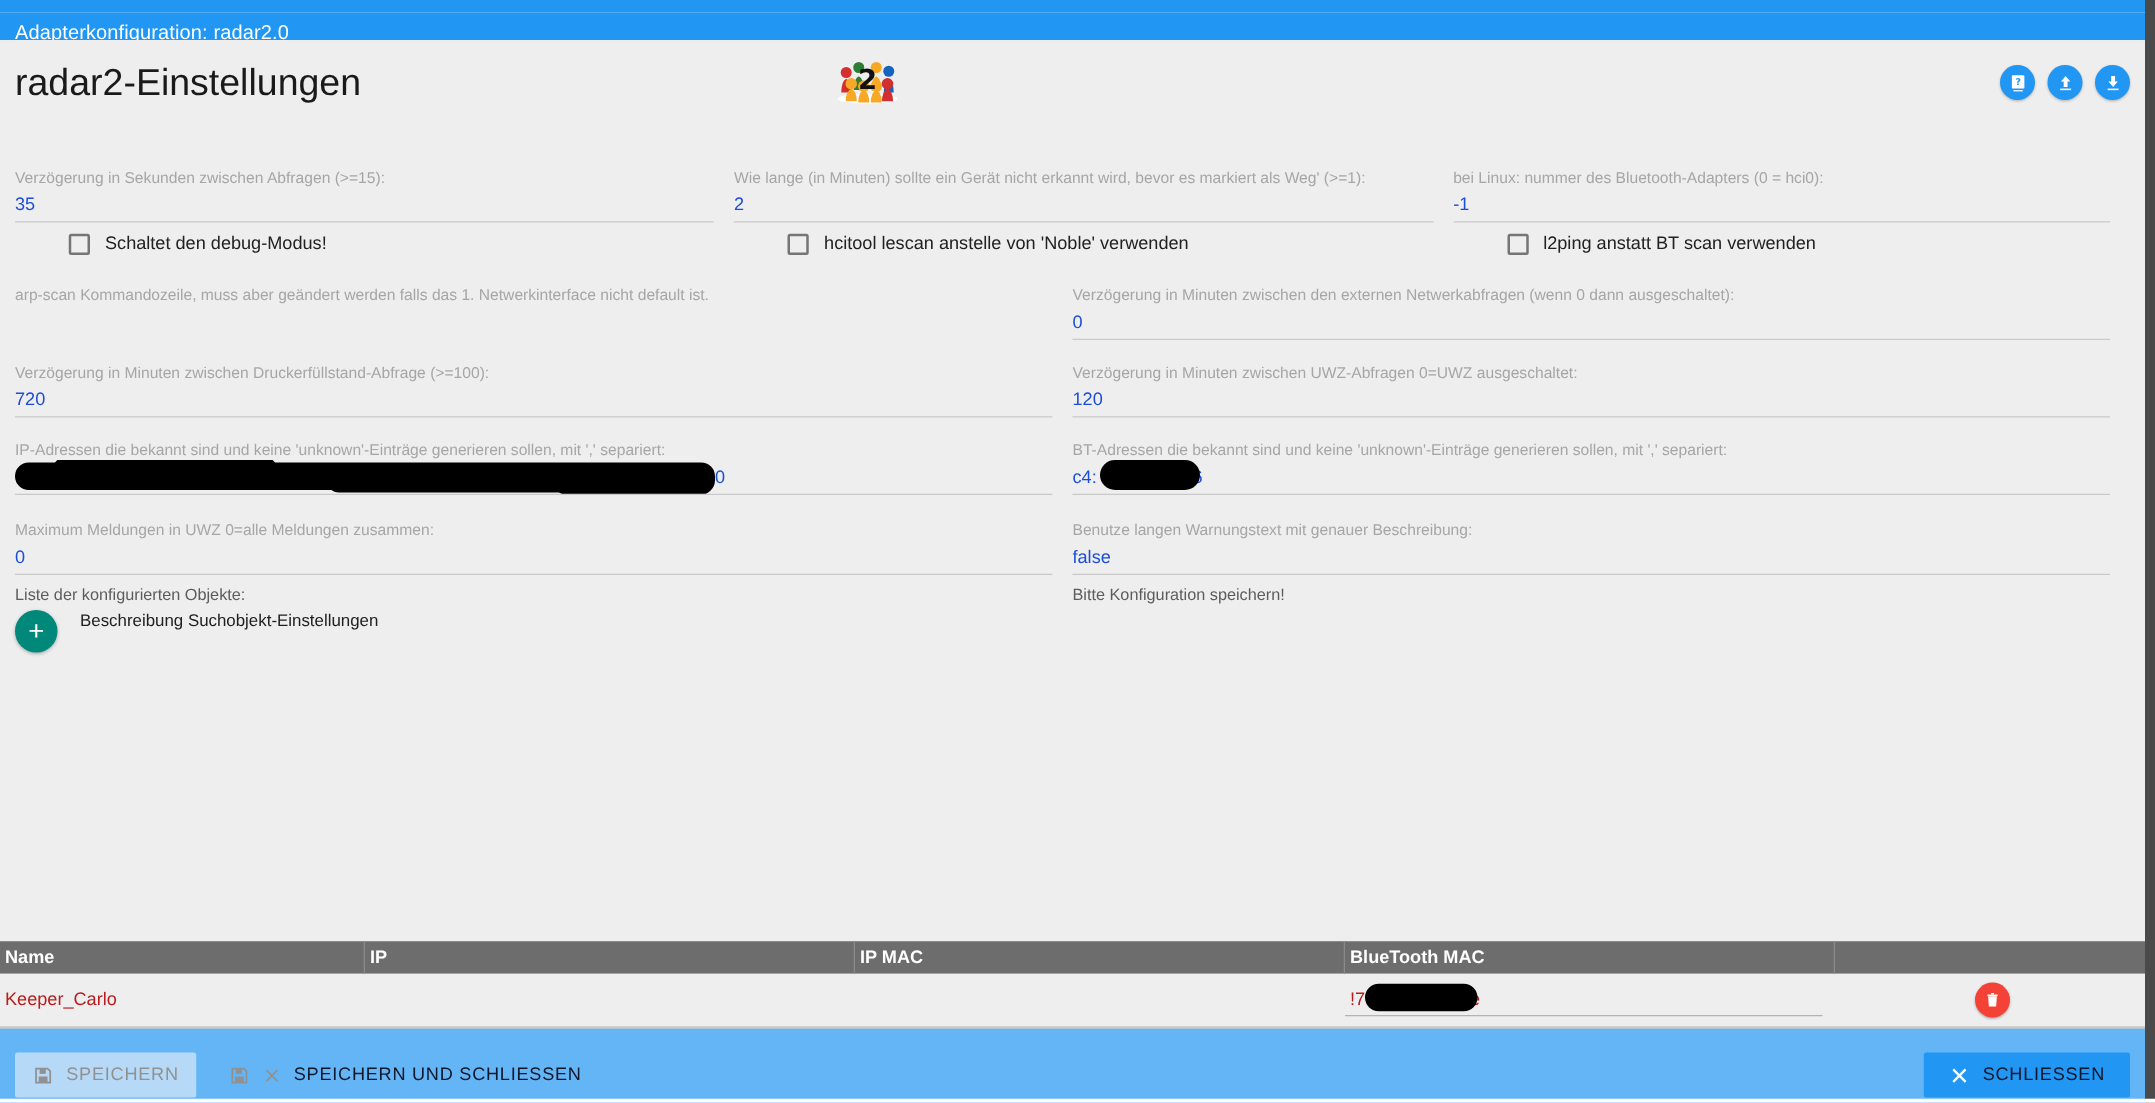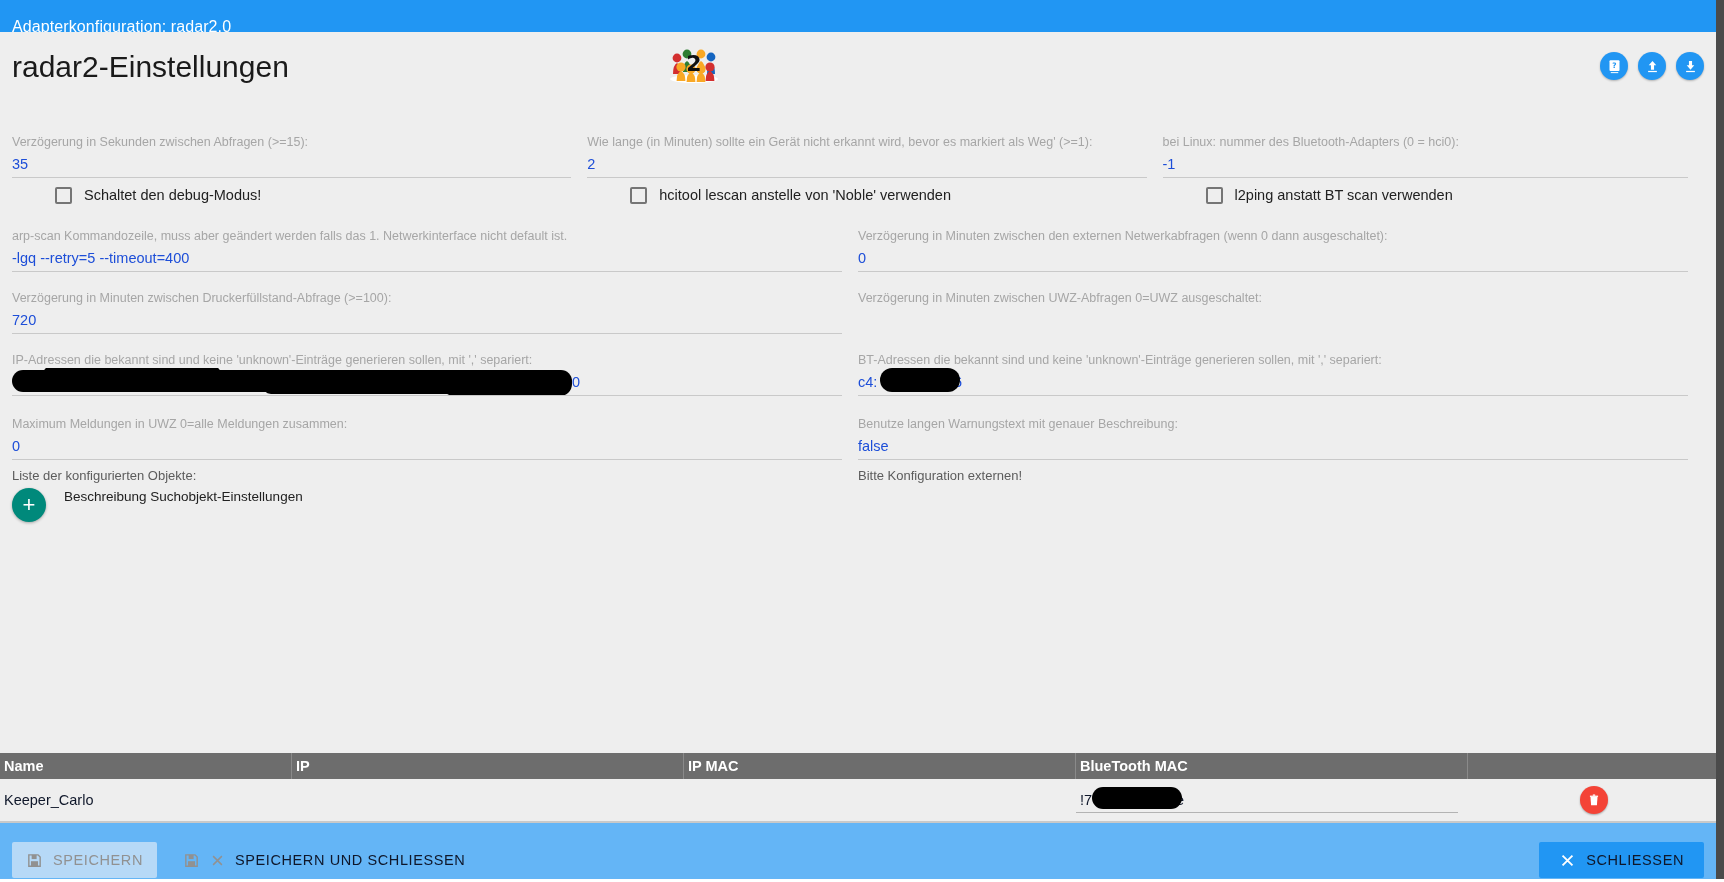--- a/index.html
+++ b/index.html
@@ -111,21 +111,21 @@
   
   .tbl { width: 100%; }
   .thead {
     display: flex; background: #6d6d6d; color: #fff;
     height: 26px; align-items: center;
     font-size: 14.5px; font-weight: bold; justify-content: space-between;
   }
   .thead .th { padding-left: 4px; border-right: 1px solid #8a8a8a; height: 26px; line-height: 26px; }
   .trow {
     display: flex; align-items: center; height: 42px;
-    font-size: 14.5px; color: #0f172a;
+    font-size: 14.5px; color: #b91c1c;
   }
   .trow.odd { background: #eeeeee; }
   .trow.even { background: #c9c9c9; }
   .trow .td {
     padding-left: 4px; height: 42px; line-height: 42px;
     position: relative; overflow: hidden;
   }
   .trow .td .cellline {
     position: absolute; left: 0; right: 10px; bottom: 8px;
     border-bottom: 1px solid #b3b3b3;
@@ -260,35 +260,35 @@
       </div>
       <div class="cb-item" style="width:32%">
         <span class="cbox"></span>
         <span class="cb-label">l2ping anstatt BT scan verwenden</span>
       </div>
     </div>
 
     <div class="row" style="margin-top:10px">
       <div class="field" style="width:50%">
         <div class="lbl">arp-scan Kommandozeile, muss aber geändert werden falls das 1. Netwerkinterface nicht default ist.</div>
-        <div class="val">-lgq --retry=5 --timeout=400</div>
       </div>
       <div class="field" style="width:50%">
         <div class="lbl">Verzögerung in Minuten zwischen den externen Netwerkabfragen (wenn 0 dann ausgeschaltet):</div>
         <div class="val">0</div>
       </div>
     </div>
 
     <div class="row" style="margin-top:12px">
       <div class="field" style="width:50%">
         <div class="lbl">Verzögerung in Minuten zwischen Druckerfüllstand-Abfrage (&gt;=100):</div>
         <div class="val">720</div>
       </div>
       <div class="field" style="width:50%">
         <div class="lbl">Verzögerung in Minuten zwischen UWZ-Abfragen 0=UWZ ausgeschaltet:</div>
+        <div class="val">120</div>
       </div>
     </div>
 
     <div class="row" style="margin-top:12px">
       <div class="field" style="width:50%">
         <div class="lbl">IP-Adressen die bekannt sind und keine 'unknown'-Einträge generieren sollen, mit ',' separiert:</div>
         <div class="val">
           <span style="position:absolute;left:552px;top:0">50</span>
           <span class="redact" style="left:0px;top:2px;width:560px;height:22px;"></span>
           <span class="redact" style="left:30px;top:-2px;width:180px;height:20px;border-radius:10px;"></span>
@@ -315,21 +315,21 @@
         <div class="lbl">Benutze langen Warnungstext mit genauer Beschreibung:</div>
         <div class="val">false</div>
       </div>
     </div>
 
     <div class="row" style="margin-top:2px">
       <div class="field noline" style="width:50%">
         <div class="lbl" style="color:#5c5c5c;font-size:13px">Liste der konfigurierten Objekte:</div>
       </div>
       <div class="field noline" style="width:50%">
-        <div class="lbl" style="color:#5c5c5c;font-size:13px">Bitte Konfiguration externen!</div>
+        <div class="lbl" style="color:#5c5c5c;font-size:13px">Bitte Konfiguration speichern!</div>
       </div>
     </div>
 
     <div class="addrow">
       <div class="fab">
         <span>+</span>
       </div>
       <div class="fab-label">Beschreibung Suchobjekt-Einstellungen</div>
     </div>
   </div>

